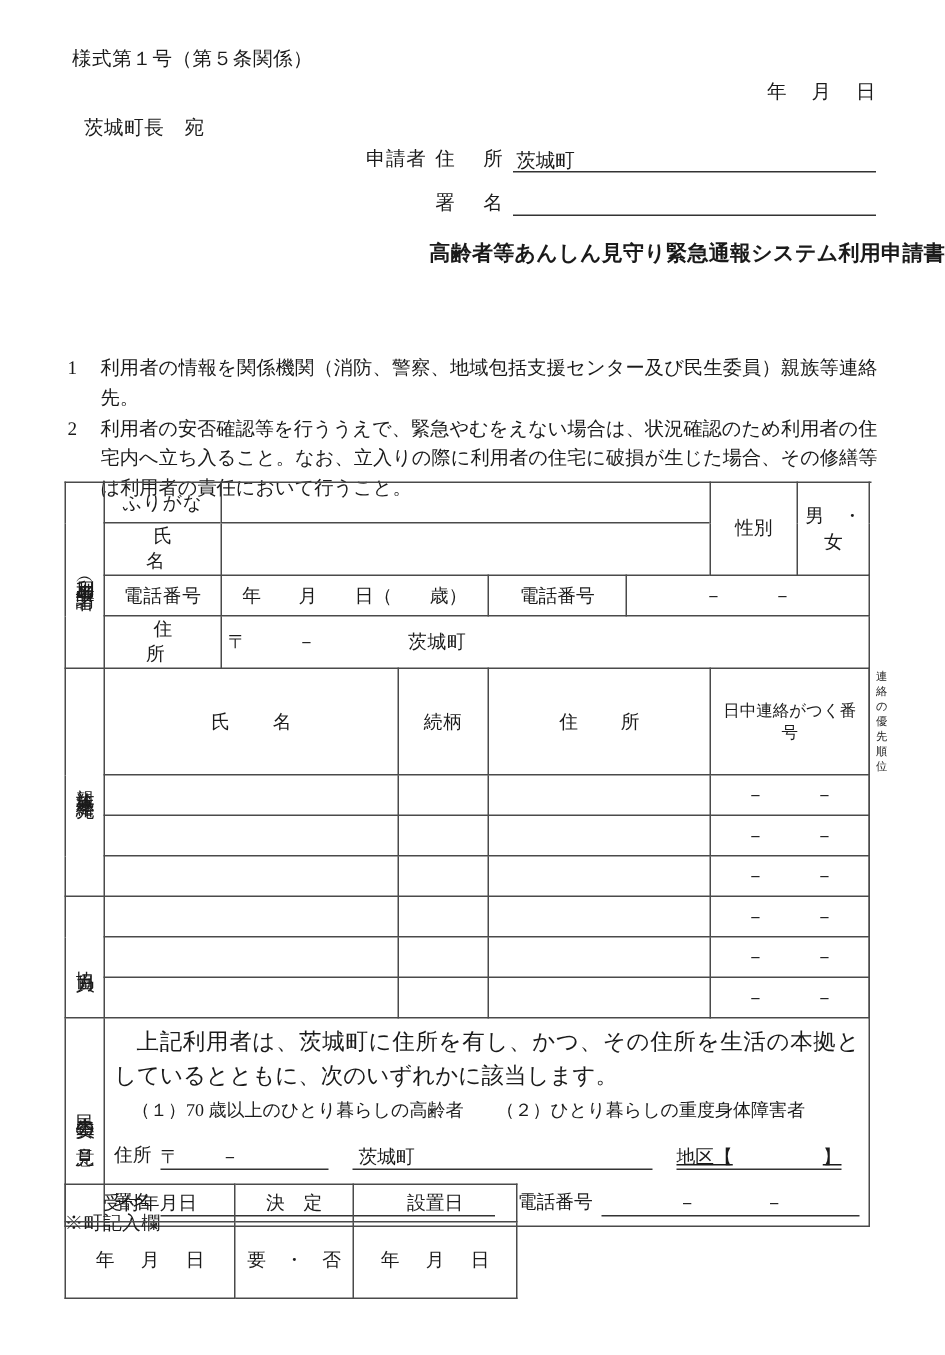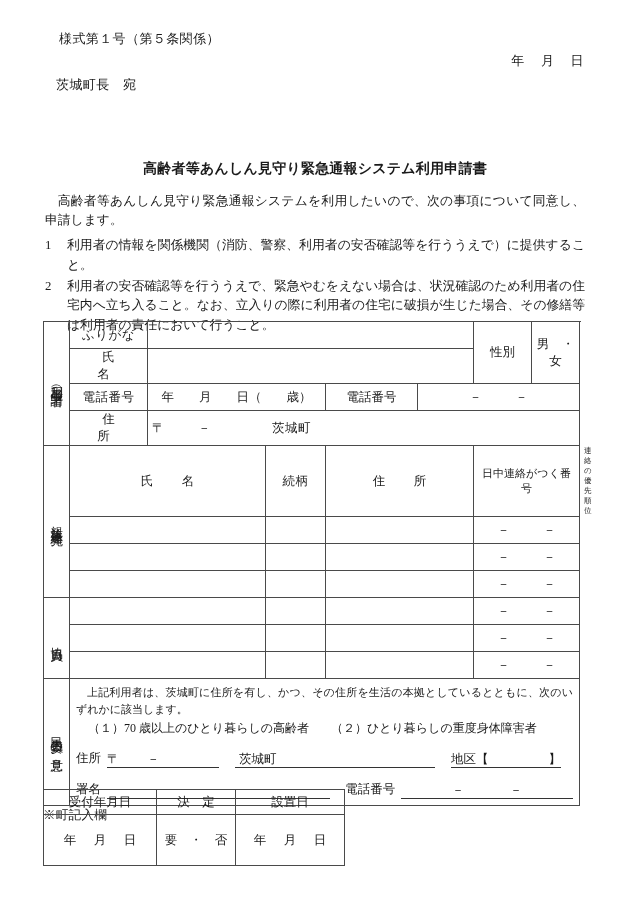--- a/index.html
+++ b/index.html
@@ -19,21 +19,21 @@
   }
   .page {
     position: absolute;
     inset: 0;
     padding: 0;
   }
 
   
   .form-no {
     position: absolute;
-    left: 59px;
+    left: 48px;
     top: 30px;
     font-size: 13px;
     letter-spacing: .4px;
     white-space: nowrap;
   }
   .date-line {
     position: absolute;
     right: 46px;
     top: 52px;
     font-size: 13px;
@@ -80,21 +80,21 @@
     height: 15px;
     line-height: 15px;
     padding-left: 2px;
   }
 
   
   .doc-title {
     position: absolute;
     left: 0; right: 0;
     top: 160px;
-    text-align: center;
+    text-align: right;
     font-size: 14px;
     font-weight: bold;
     letter-spacing: .2px;
   }
   .lead {
     position: absolute;
     left: 45px;
     right: 45px;
     top: 192px;
     font-size: 12.8px;
@@ -186,21 +186,21 @@
   
   .op-body {
     padding: 5px 6px 6px 6px !important;
     height: auto;
     vertical-align: top;
     line-height: 1.5;
   }
   .op-p {
     text-indent: 1em;
     text-align: justify;
-    font-size: 11px;
+    font-size: 15px;
   }
   .op-choices {
     margin-top: 2px;
     padding-left: 12px;
     font-size: 12px;
     white-space: nowrap;
   }
   .op-choices .gap { display: inline-block; width: 22px; }
   .op-line {
     display: flex;
@@ -213,21 +213,21 @@
   .op-line .u {
     border-bottom: 1px solid #333;
     height: 15px;
     line-height: 15px;
     display: inline-block;
   }
   .u-post { width: 112px; text-align: left; letter-spacing: 0; }
   .u-post i { font-style: normal; display: inline-block; }
   .u-post .a { width: 40px; }
   .u-town { width: 196px; padding-left: 4px; }
-  .u-chiku { width: 110px; letter-spacing: 0; }
+  .u-chiku { width: 110px; letter-spacing: 0; text-decoration: underline; }
   .u-sign { width: 228px; }
   .u-tel { width: 176px; text-align: center; }
   .u-tel i { font-style: normal; display: inline-block; width: 58px; text-align: center; }
   .sp6 { display: inline-block; width: 16px; }
 
   
   .town-label {
     position: absolute;
     left: 43px;
     top: 807px;
@@ -265,29 +265,38 @@
 
   <div class="date-line">
     <span class="g">年</span>
     <span class="g">月</span>
     <span>日</span>
   </div>
 
   <div class="addressee">茨城町長　宛</div>
 
   <div class="applicant-block">
+    <div class="ab-row">
+      <span class="ab-label">申請者</span>
+      <span class="ab-sub">住　所</span>
+      <span class="ab-fill">茨城町</span>
+    </div>
+    <div class="ab-row">
+      <span class="ab-label" style="visibility:hidden">申請者</span>
+      <span class="ab-sub">署　名</span>
+      <span class="ab-fill"></span>
+    </div>
   </div>
 
   <div class="doc-title">高齢者等あんしん見守り緊急通報システム利用申請書</div>
-  <div class="lead">高齢者等あんしん見守り緊急通報システムを利用したいので、次の事項について同意し、申請します。</div>
 
   <div class="clauses">
     <div class="clause">
       <span class="clause-no">1</span>
-      <span class="clause-txt">利用者の情報を関係機関（消防、警察、利用者の安否確認等を行ううえで）に提供すること。</span>
+      <span class="clause-txt">利用者の情報を関係機関（消防、警察、地域包括支援センター及び民生委員）親族等連絡先。</span>
     </div>
     <div class="clause">
       <span class="clause-no">2</span>
       <span class="clause-txt">利用者の安否確認等を行ううえで、緊急やむをえない場合は、状況確認のため利用者の住宅内へ立ち入ること。なお、立入りの際に利用者の住宅に破損が生じた場合、その修繕等は利用者の責任において行うこと。</span>
     </div>
   </div>
 
   <table class="main">
     <colgroup>
       <col style="width:26px">

